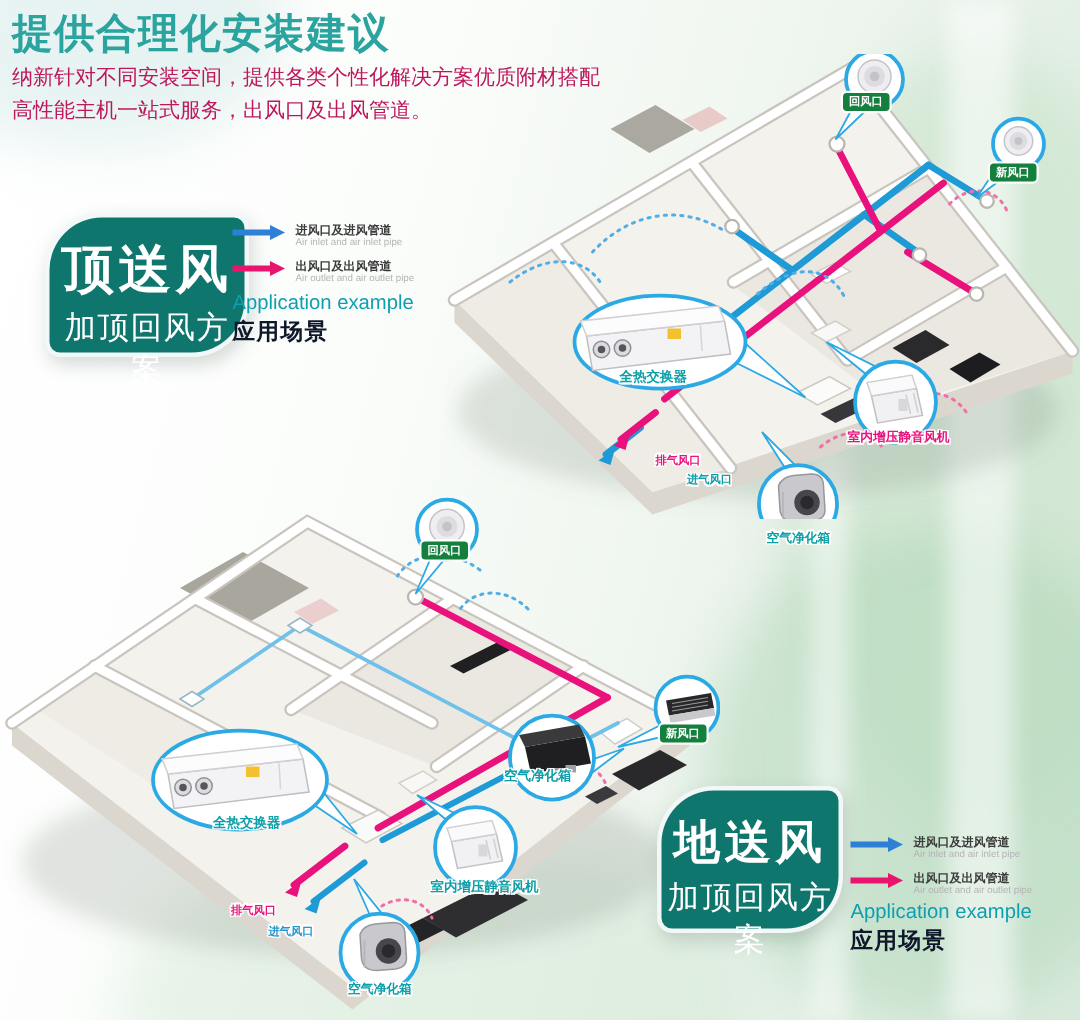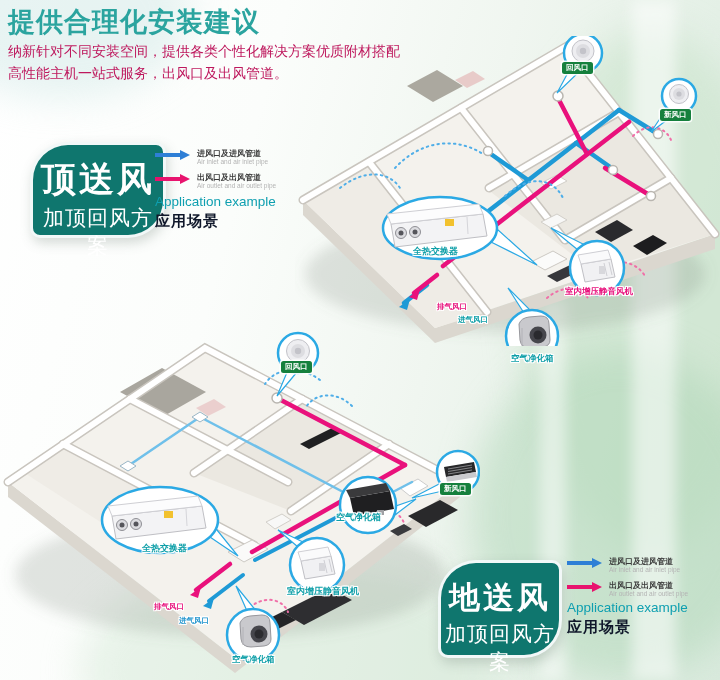--- a/index.html
+++ b/index.html
@@ -10,21 +10,21 @@
   }
   .blob{position:absolute;border-radius:50%;filter:blur(18px);pointer-events:none;}
   .streak{position:absolute;filter:blur(7px);pointer-events:none;}
   
   #page-title{position:absolute;left:8px;top:4px;font-size:27px;font-weight:bold;color:#2ba49f;letter-spacing:1px;}
   #page-subtitle{position:absolute;left:8px;top:40px;font-size:14px;line-height:22px;color:#be185d;}
   
   .scheme{position:absolute;background:#0f766e;border:3px solid rgba(255,255,255,.95);
     box-shadow:2px 5px 12px rgba(90,110,100,.25);color:#fff;text-align:center;z-index:6;}
   #scheme-top{left:30px;top:142px;width:130px;height:90px;border-radius:38px 10px 38px 10px;}
-  #scheme-bottom{left:438px;top:560px;width:118px;height:92px;border-radius:38px 10px 38px 10px;}
+  #scheme-bottom{left:438px;top:524px;width:118px;height:92px;border-radius:38px 10px 38px 10px;}
   .scheme-big{font-weight:bold;letter-spacing:3px;}
   #scheme-top .scheme-big{font-size:35px;margin-top:11px;}
   #scheme-bottom .scheme-big{font-size:31px;margin-top:14px;}
   .scheme-small{font-size:21px;letter-spacing:1px;margin-top:1px;}
   
   .legend{position:absolute;z-index:6;}
   #legend-top{left:155px;top:149px;}
   #legend-bottom{left:567px;top:557px;}
   .legend-row{display:flex;align-items:flex-start;margin-bottom:7px;}
   .legend-arrow{position:relative;width:36px;height:10px;flex:none;margin-right:6px;margin-top:1px;}

